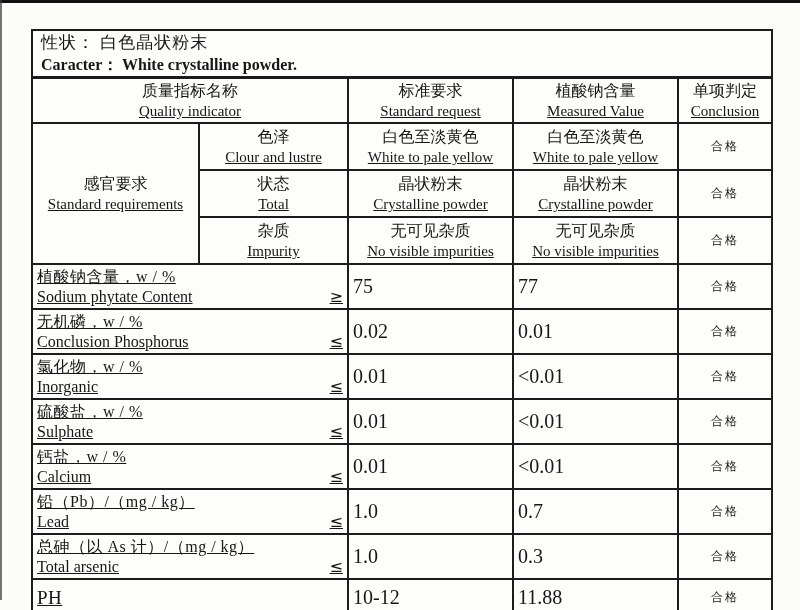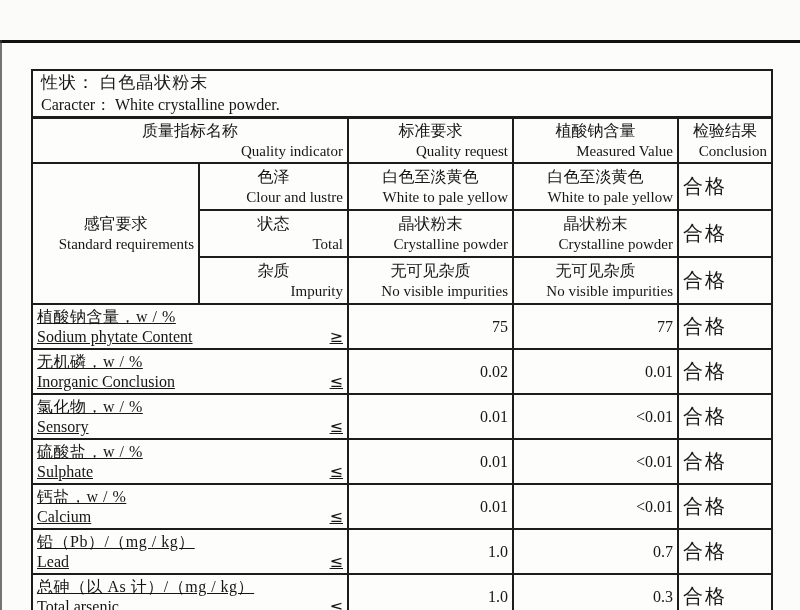--- a/index.html
+++ b/index.html
@@ -4,21 +4,21 @@
 <style>
   html,body{margin:0;padding:0;}
   body{
     width:800px;height:610px;
     background:#fbfbf9;
     font-family:"Liberation Serif","DejaVu Serif",serif;
     color:#161616;
     position:relative;
     overflow:hidden;
   }
-  .page{position:absolute;inset:0;background:#fcfcfa;margin-top:40px;}
+  .page{position:absolute;inset:0;background:#fcfcfa;}
   
   .scan-top{position:absolute;left:0;top:0;width:800px;height:3px;background:#111;}
   .scan-left{position:absolute;left:0;top:0;width:2px;height:600px;background:#3a3a3a;opacity:.7;}
 
   table.coa{
     position:absolute;left:31px;top:29px;
     width:740px;
     border-collapse:collapse;
     table-layout:fixed;
     background:#fdfdfb;
@@ -30,37 +30,37 @@
     vertical-align:middle;
     overflow:hidden;
   }
   
   tr.prop-row td{
     border-bottom-width:3px;
     text-align:left;
     padding-left:8px;
   }
   .prop-zh{font-size:17px;line-height:22px;letter-spacing:1px;}
-  .prop-en{font-size:16px;line-height:21px;}
+  .prop-en{font-size:16px;line-height:21px;font-weight:bold;}
 
   .zh{font-size:16px;line-height:21px;display:block;text-align:center;}
-  .en{font-size:15px;line-height:20px;display:block;text-align:right;}
+  .en{font-size:15px;line-height:20px;display:block;text-align:center;text-decoration:underline;}
 
   tr.hdr-row th{background:#fdfdfb;}
 
   
   td.name-cell{padding-left:8px;padding-right:10px;vertical-align:middle;}
   .name-wrap{display:flex;justify-content:space-between;align-items:flex-end;text-decoration:underline;}
   .name-lines{text-align:left;}
   .name-zh{font-size:16px;line-height:21px;display:block;text-align:left;letter-spacing:.5px;}
   .name-en{font-size:16px;line-height:20px;display:block;text-align:left;}
   .rel{font-size:16px;line-height:21px;padding-top:1px;font-family:"DejaVu Sans",sans-serif;}
 
-  td.val-cell{text-align:right;font-size:16px;}
-  td.concl-cell{text-align:left;font-size:20px;letter-spacing:2px;}
+  td.val-cell{text-align:left;font-size:20px;}
+  td.concl-cell{text-align:center;font-size:12px;letter-spacing:2px;}
 
   
   tr.prop-row{height:44px;}
   tr.hdr-row{height:45px;padding-left:40px;}
   tr.sens-row{height:47px;}
   tr.data-row{height:40px;}
   tr.ph-row{height:36px;}
 </style>
 </head>
 <body>
@@ -86,28 +86,28 @@
       </td>
     </tr>
 
     <tr class="hdr-row">
       <th colspan="2">
         <span class="zh">质量指标名称</span>
         <span class="en">Quality indicator</span>
       </th>
       <th>
         <span class="zh">标准要求</span>
-        <span class="en">Quality request</span>
+        <span class="en">Standard request</span>
       </th>
       <th>
         <span class="zh">植酸钠含量</span>
         <span class="en">Measured Value</span>
       </th>
       <th>
-        <span class="zh">检验结果</span>
+        <span class="zh">单项判定</span>
         <span class="en">Conclusion</span>
       </th>
     </tr>
 
     <tr class="sens-row">
       <td rowspan="3">
         <span class="zh">感官要求</span>
         <span class="en">Standard requirements</span>
       </td>
       <td>
@@ -170,36 +170,36 @@
       <td class="val-cell">75</td>
       <td class="val-cell">77</td>
       <td class="concl-cell">合格</td>
     </tr>
 
     <tr class="data-row">
       <td colspan="2" class="name-cell">
         <div class="name-wrap">
           <div class="name-lines">
             <span class="name-zh">无机磷，w / %</span>
-            <span class="name-en">Inorganic Conclusion</span>
+            <span class="name-en">Conclusion Phosphorus</span>
           </div>
           <span class="rel">≤</span>
         </div>
       </td>
       <td class="val-cell">0.02</td>
       <td class="val-cell">0.01</td>
       <td class="concl-cell">合格</td>
     </tr>
 
     <tr class="data-row">
       <td colspan="2" class="name-cell">
         <div class="name-wrap">
           <div class="name-lines">
             <span class="name-zh">氯化物，w / %</span>
-            <span class="name-en">Sensory</span>
+            <span class="name-en">Inorganic</span>
           </div>
           <span class="rel">≤</span>
         </div>
       </td>
       <td class="val-cell">0.01</td>
       <td class="val-cell">&lt;0.01</td>
       <td class="concl-cell">合格</td>
     </tr>
 
     <tr class="data-row">
@@ -259,21 +259,21 @@
       </td>
       <td class="val-cell">1.0</td>
       <td class="val-cell">0.3</td>
       <td class="concl-cell">合格</td>
     </tr>
 
     <tr class="ph-row">
       <td colspan="2" class="name-cell">
         <div class="name-wrap">
           <div class="name-lines">
-            <span class="name-zh" style="font-size:13px;">PH</span>
+            <span class="name-zh" style="font-size:19px;">PH</span>
           </div>
           <span class="rel"></span>
         </div>
       </td>
       <td class="val-cell">10-12</td>
       <td class="val-cell">11.88</td>
       <td class="concl-cell">合格</td>
     </tr>
   </tbody>
     </table>

